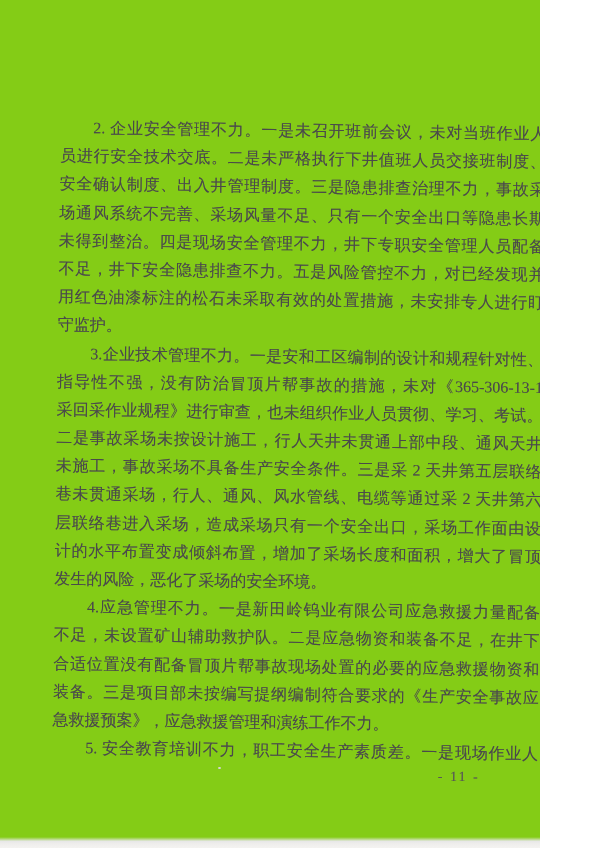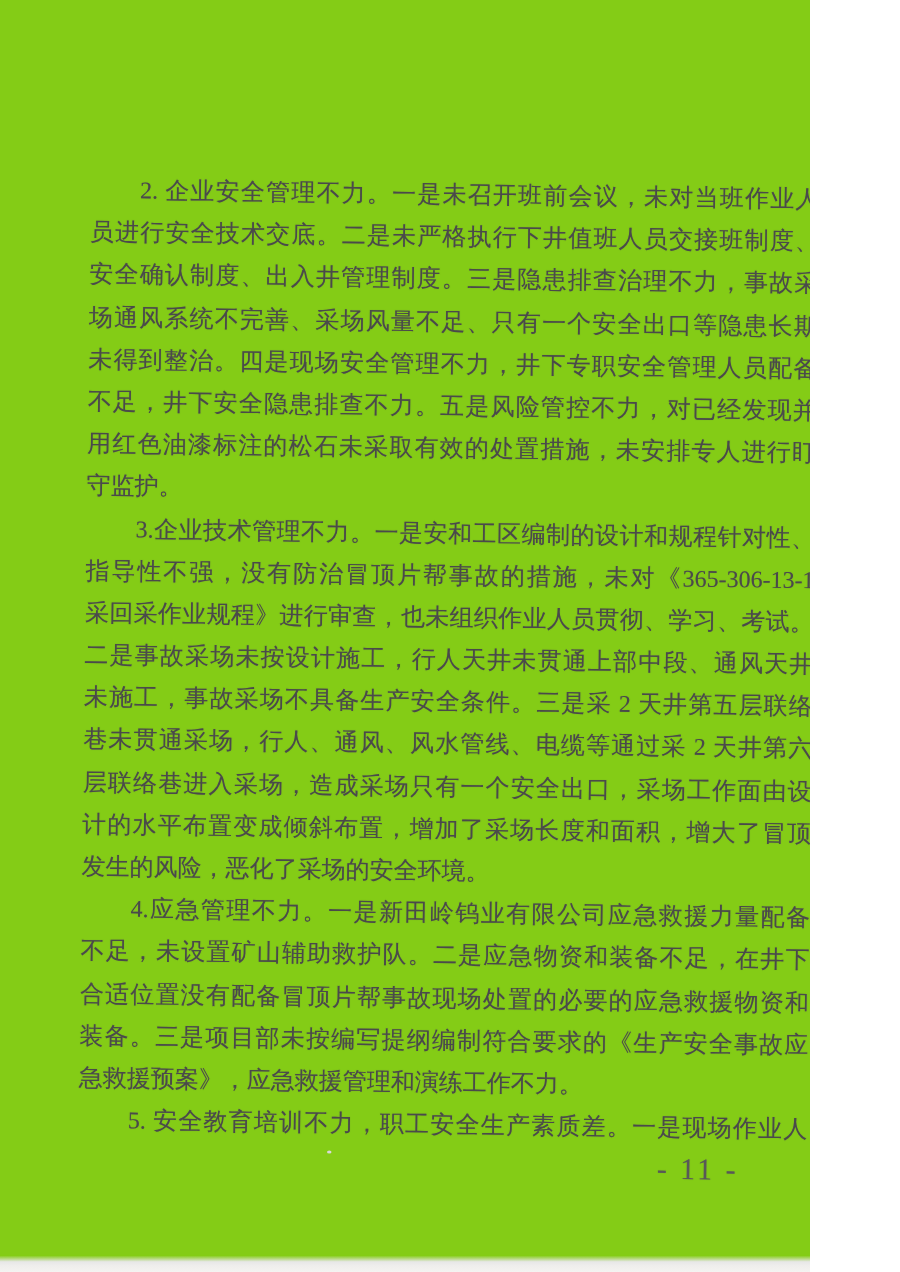--- a/index.html
+++ b/index.html
@@ -46,21 +46,21 @@
     text-align-last: justify;
     text-justify: distribute;
     overflow: hidden;
   }
   .line.indent { text-indent: 33px; }
   .page-number {
     position: absolute;
     left: 448px;
     top: 763px;
     color: #585858;
-    font-size: 20px;
+    font-size: 14px;
     letter-spacing: 2px;
     white-space: nowrap;
     text-shadow: 0 0 0.5px rgba(90,90,90,0.5);
   }
   
   .edge-line {
     position: absolute;
     left: 584px;
     top: -6px;
     width: 1.5px;

